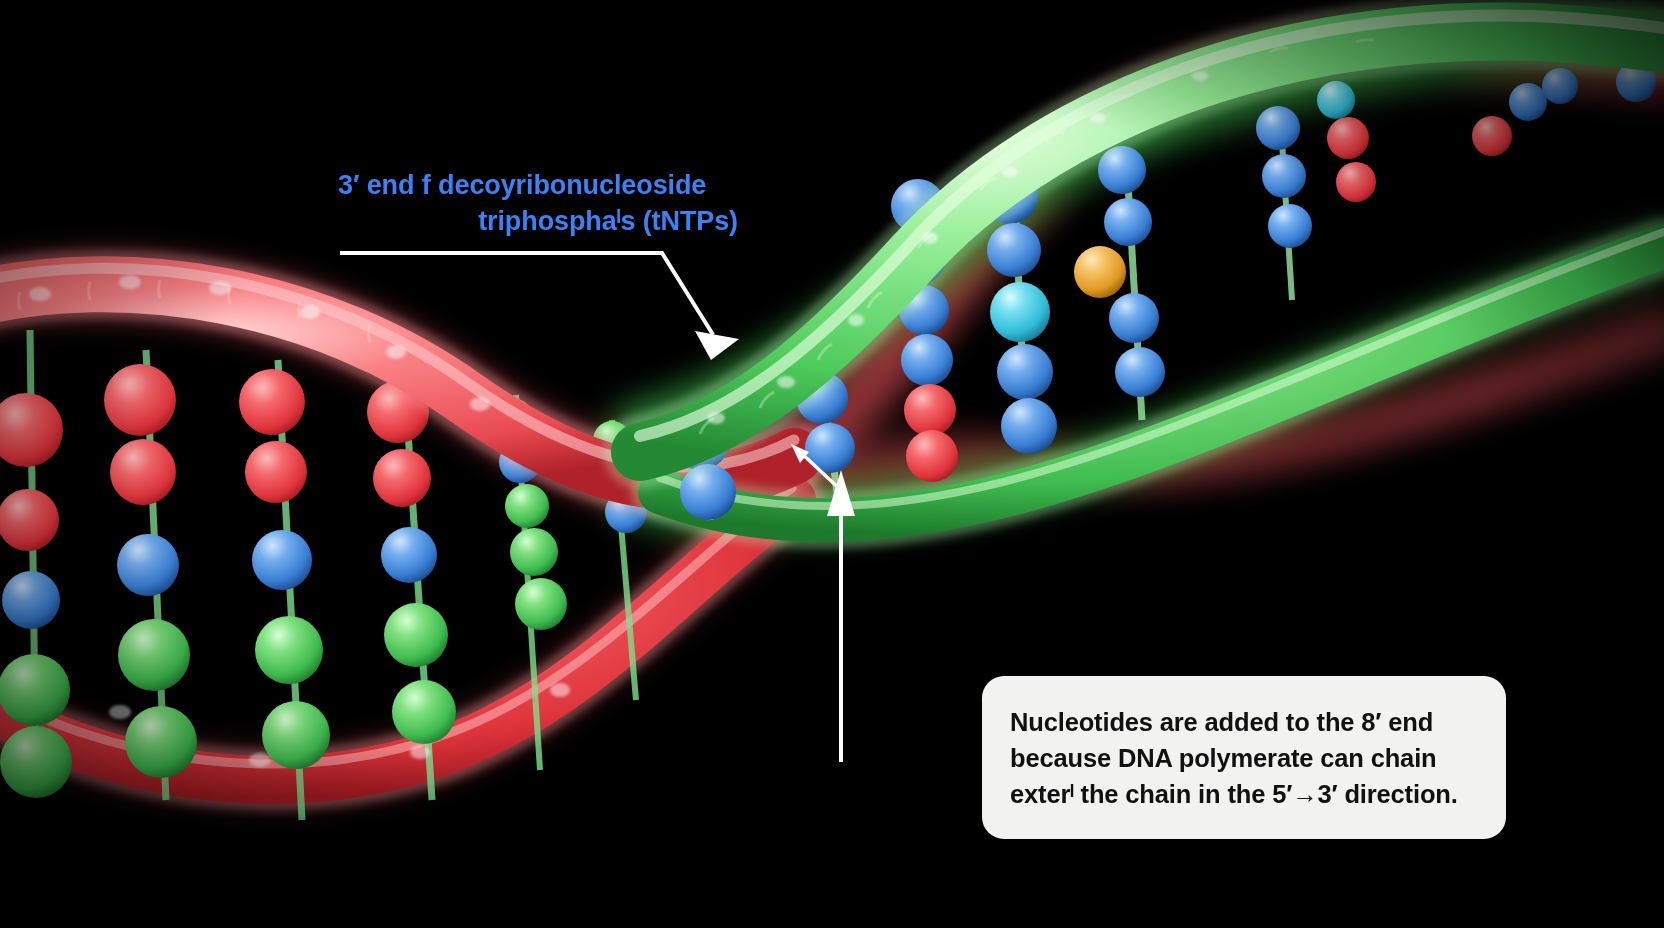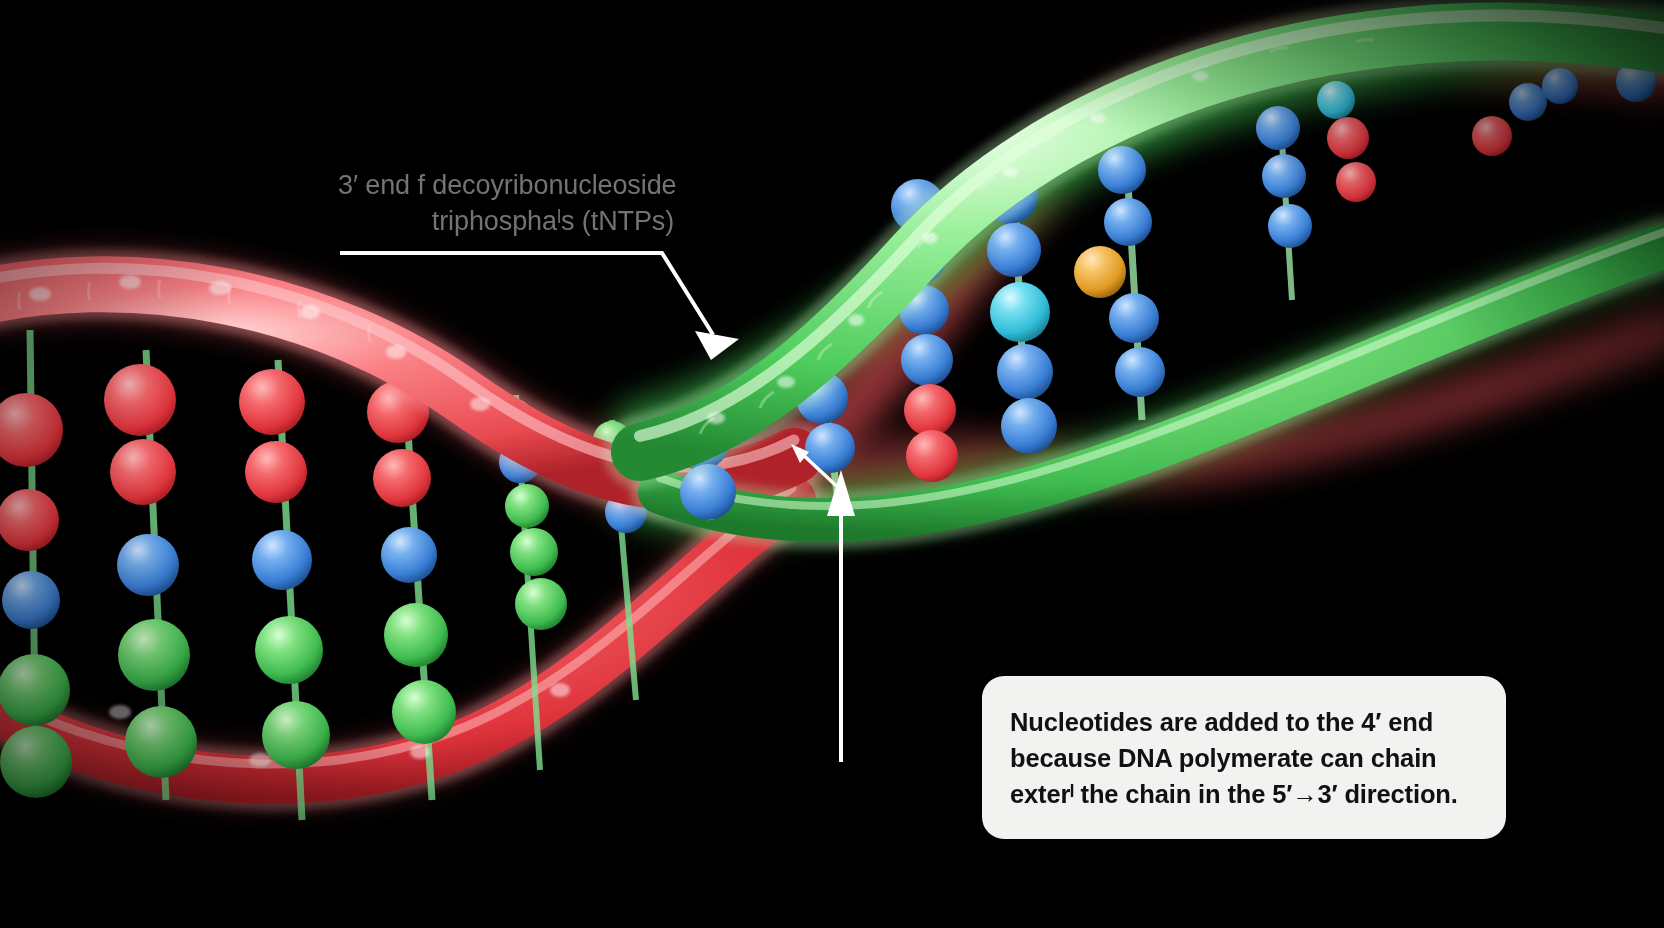--- a/index.html
+++ b/index.html
@@ -24,30 +24,30 @@
     width: 1664px;
     height: 928px;
   }
 
   
   #top-label {
     position: absolute;
     left: 338px;
     top: 168px;
     width: 400px;
-    color: #737373;
+    color: #3b82f6;
     font-size: 27px;
-    font-weight: normal;
+    font-weight: bold;
     line-height: 1.32;
     letter-spacing: -0.1px;
     text-shadow: 0 0 6px rgba(0,0,0,0.95), 0 0 14px rgba(0,0,0,0.8);
     pointer-events: none;
   }
   #top-label .l1 { display:block; text-align:left; }
-  #top-label .l2 { display:block; text-align:center; padding-left: 30px; }
+  #top-label .l2 { display:block; text-align:right; padding-left: 30px; }
 
   
   #callout {
     position: absolute;
     left: 982px;
     top: 676px;
     width: 524px;
     box-sizing: border-box;
     padding: 28px 24px 26px 28px;
     background: #f2f2f0;
@@ -353,18 +353,18 @@
       <polygon points="791,444 809,452 800,463" fill="#ffffff"></polygon>
     </g>
   </svg>
 
   <div id="top-label">
     <span class="l1">3′ end f decoyribonucleoside</span>
     <span class="l2">triphosphaˡs (tNTPs)</span>
   </div>
 
   <div id="callout">
-    <span class="cl">Nucleotides are added to the 4′ end</span>
+    <span class="cl">Nucleotides are added to the 8′ end</span>
     <span class="cl">because DNA polymerate can chain</span>
     <span class="cl">exterˡ the chain in the 5′→3′ direction.</span>
   </div>
 
 </div>
 
 </body></html>

